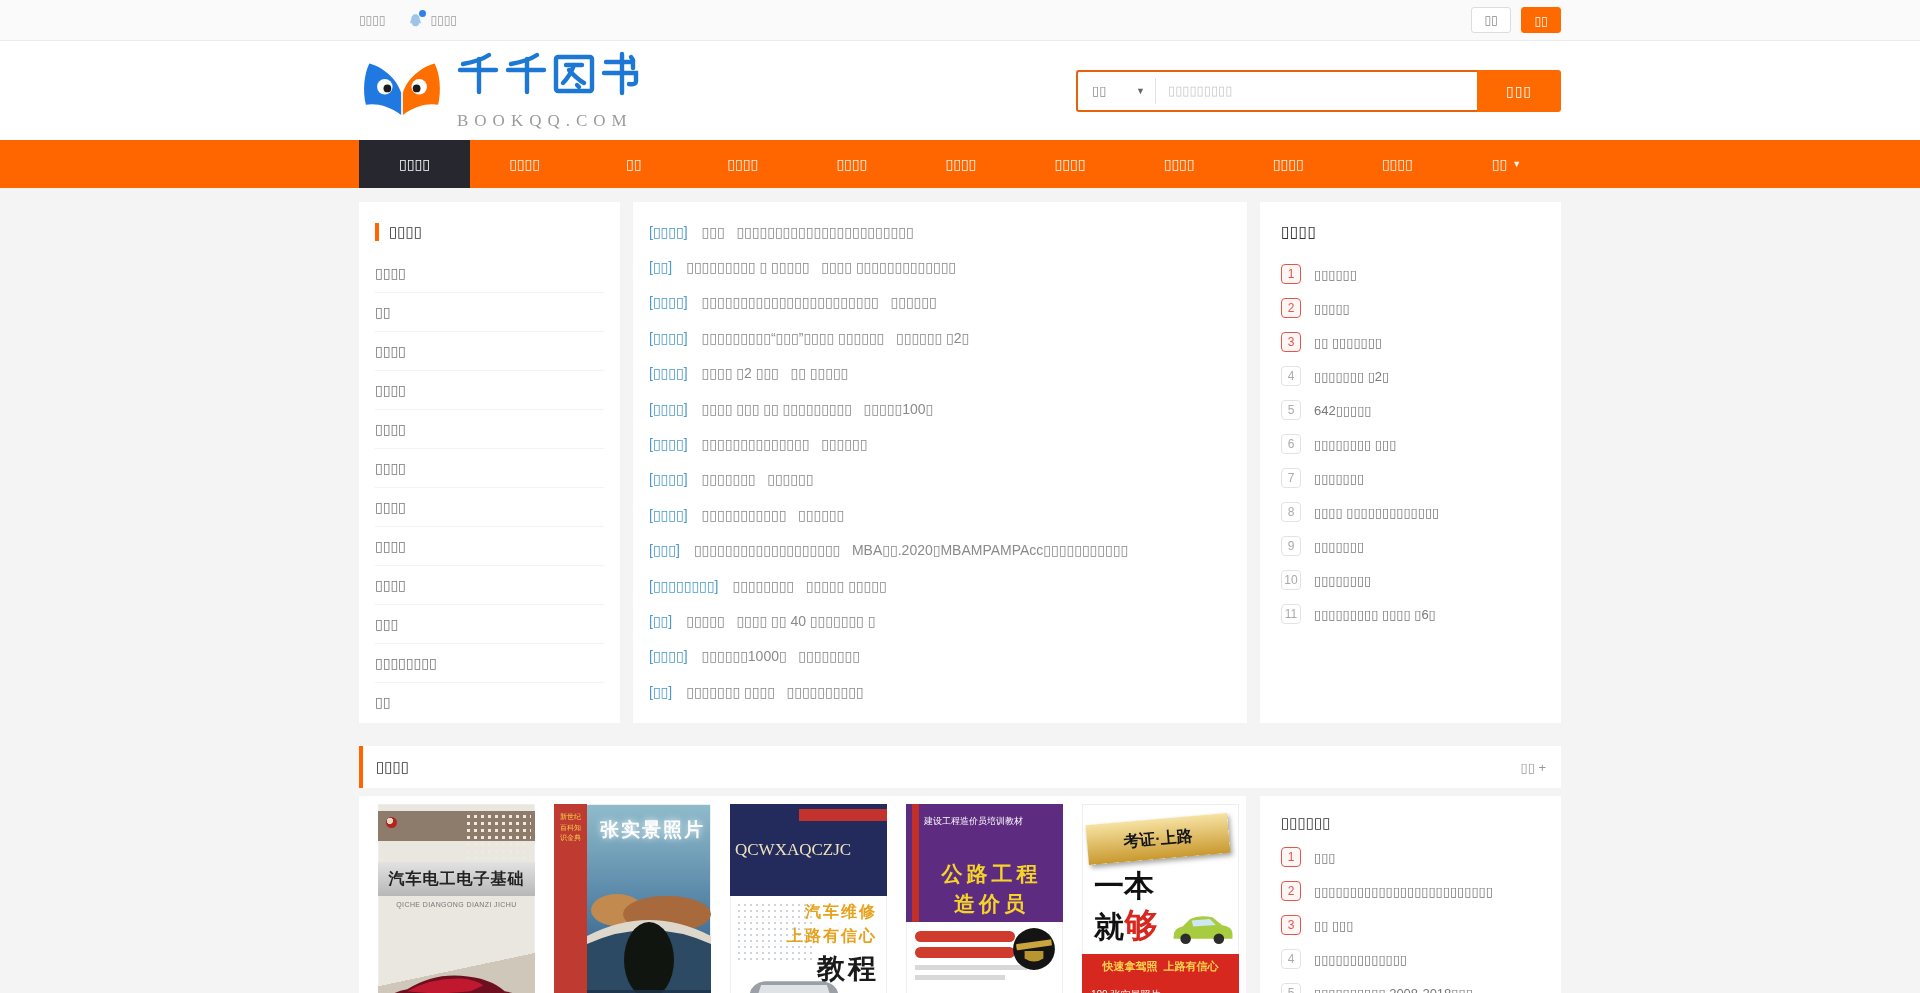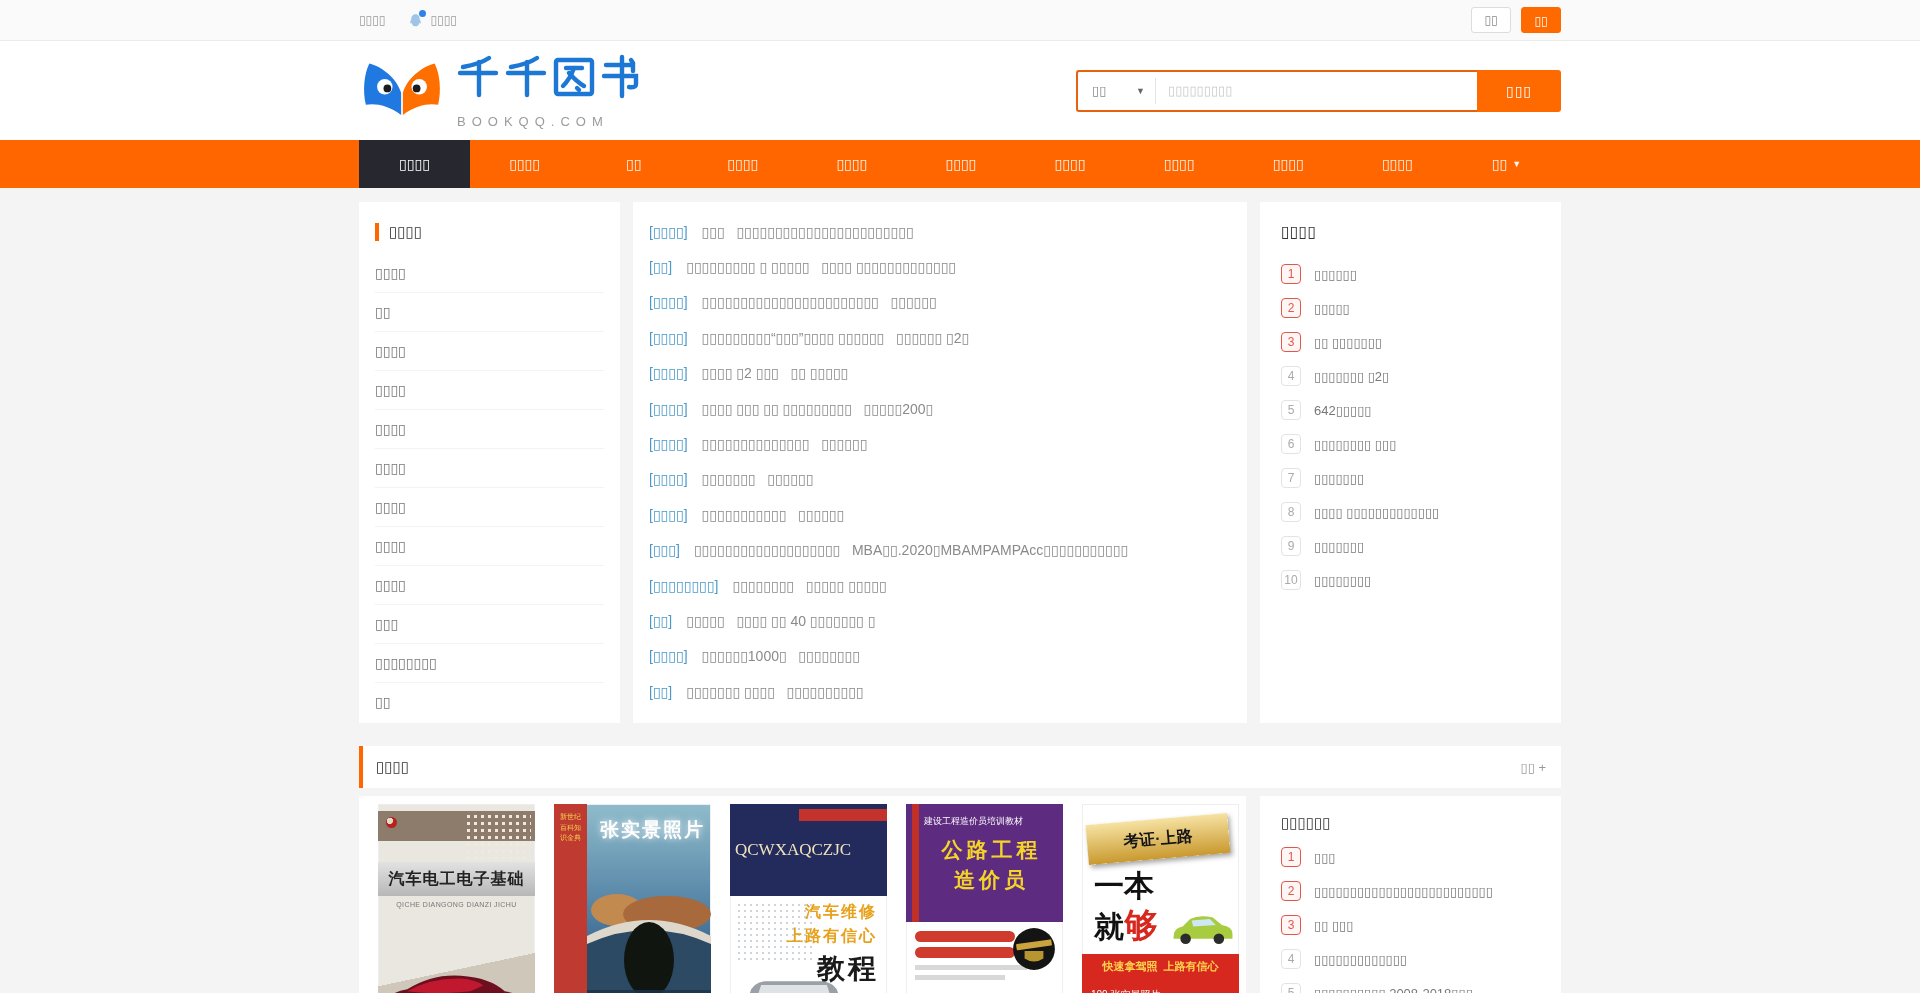--- a/index.html
+++ b/index.html
@@ -17,21 +17,21 @@
   .tb-btn { width:40px; height:26px; line-height:24px; text-align:center; font-size:12px;
     border-radius:3px; cursor:pointer; }
   .btn-login { margin-left:auto; background:#fff; border:1px solid #ddd; color:#888; }
   .btn-reg { margin-left:10px; background:#ff6a00; border:1px solid #ff6a00; color:#fff; line-height:26px; }
 
   
   .header { height:99px; background:#fff; }
   .header-inner { display:flex; align-items:center; justify-content:space-between; height:100%; }
   .logo { display:flex; align-items:center; gap:12px; cursor:pointer; }
   .logo-cn { display:block; }
-  .logo-domain { font-size:13px; color:#9b9b9b; letter-spacing:6px; margin-top:15px; }
+  .logo-domain { font-size:17px; color:#9b9b9b; letter-spacing:6px; margin-top:15px;font-family:Liberation Serif, serif; }
   .search-wrap { display:flex; align-items:stretch; }
   .search-box { display:flex; align-items:center; width:401px; height:42px;
     border:2px solid #e8620e; border-right:none; border-radius:3px 0 0 3px; background:#fff; }
   .search-cat { width:78px; height:26px; display:flex; align-items:center; justify-content:space-between;
     padding:0 10px 0 14px; border-right:1px solid #e3e3e3; color:#888; font-size:13px; cursor:pointer; }
   .search-cat .caret { font-size:9px; color:#666; }
   .search-input { flex:1; height:100%; border:none; outline:none; padding:0 12px; font-size:13px; color:#333; }
   .search-input::placeholder { color:#c9c9c9; }
   .search-btn { width:84px; height:42px; background:#ff6a00; border:none; color:#fff;
     font-size:14px; letter-spacing:1px; border-radius:0 3px 3px 0; cursor:pointer; }
@@ -126,21 +126,21 @@
   .c3 .blk { position:absolute; top:146px; right:8px; color:#1a1a1a; font-size:28px;
     font-weight:bold; letter-spacing:3px; white-space:nowrap; }
   .c3 svg.carfront { position:absolute; bottom:2px; left:6px; width:116px; }
 
   
   .c4 .top { position:absolute; top:0; left:0; right:0; height:118px; background:#5d2b80; }
   .c4 .redl { position:absolute; top:0; left:6px; width:7px; height:118px; background:#c03027; }
   .c4 .ban { position:absolute; top:11px; left:18px; right:4px; color:#fff; font-size:9px;
     white-space:nowrap; overflow:hidden; }
   .c4 .yy { position:absolute; left:14px; right:0; text-align:center; color:#f5d428;
-    font-size:21px; font-weight:bold; letter-spacing:4px; white-space:nowrap; }
+    font-size:21px; font-weight:bold; letter-spacing:4px; white-space:nowrap;margin-top:24px; }
   .c4 .yy1 { top:32px; } .c4 .yy2 { top:62px; }
   .c4 .pill { position:absolute; left:9px; width:100px; height:11px; background:#cf3b2d; border-radius:6px; }
   .c4 .p1 { top:127px; } .c4 .p2 { top:143px; }
   .c4 .gl { position:absolute; left:9px; width:112px; height:5px; background:#d8d8d8; }
   .c4 .g1 { top:161px; } .c4 .g2 { top:171px; width:90px; }
   .c4 svg.cap { position:absolute; top:122px; right:6px; width:46px; }
 
   
   .c5 .plaque { position:absolute; top:15px; left:5px; width:142px; height:40px;
     background:linear-gradient(180deg,#f6e2a2,#c9992f); transform:rotate(-5deg);
@@ -321,21 +321,21 @@
         <div class="news-row">
           <span class="news-tag">▯▯▯▯</span>
           <span class="news-txt">▯▯▯▯▯▯▯▯▯“▯▯▯”▯▯▯▯ ▯▯▯▯▯▯   ▯▯▯▯▯▯ ▯2▯</span>
         </div>
         <div class="news-row">
           <span class="news-tag">▯▯▯▯</span>
           <span class="news-txt">▯▯▯▯ ▯2 ▯▯▯   ▯▯ ▯▯▯▯▯</span>
         </div>
         <div class="news-row">
           <span class="news-tag">▯▯▯▯</span>
-          <span class="news-txt">▯▯▯▯ ▯▯▯ ▯▯ ▯▯▯▯▯▯▯▯▯   ▯▯▯▯▯200▯</span>
+          <span class="news-txt">▯▯▯▯ ▯▯▯ ▯▯ ▯▯▯▯▯▯▯▯▯   ▯▯▯▯▯100▯</span>
         </div>
         <div class="news-row">
           <span class="news-tag">▯▯▯▯</span>
           <span class="news-txt">▯▯▯▯▯▯▯▯▯▯▯▯▯▯   ▯▯▯▯▯▯</span>
         </div>
         <div class="news-row">
           <span class="news-tag">▯▯▯▯</span>
           <span class="news-txt">▯▯▯▯▯▯▯   ▯▯▯▯▯▯</span>
         </div>
         <div class="news-row">
@@ -400,20 +400,24 @@
             <span class="badge">8</span>
             <span class="rank-txt">▯▯▯▯ ▯▯▯▯▯▯▯▯▯▯▯▯▯</span>
           </div>
           <div class="rank-row">
             <span class="badge">9</span>
             <span class="rank-txt">▯▯▯▯▯▯▯</span>
           </div>
           <div class="rank-row">
             <span class="badge">10</span>
             <span class="rank-txt">▯▯▯▯▯▯▯▯</span>
+          </div>
+          <div class="rank-row">
+            <span class="badge">11</span>
+            <span class="rank-txt">▯▯▯▯▯▯▯▯▯ ▯▯▯▯ ▯6▯</span>
           </div>
         </div>
     </div>
   </div>
 
   <div class="band">
     <span class="band-bar"></span>
     <span class="band-title">▯▯▯▯</span>
     <span class="band-more">▯▯ +</span>
   </div>

